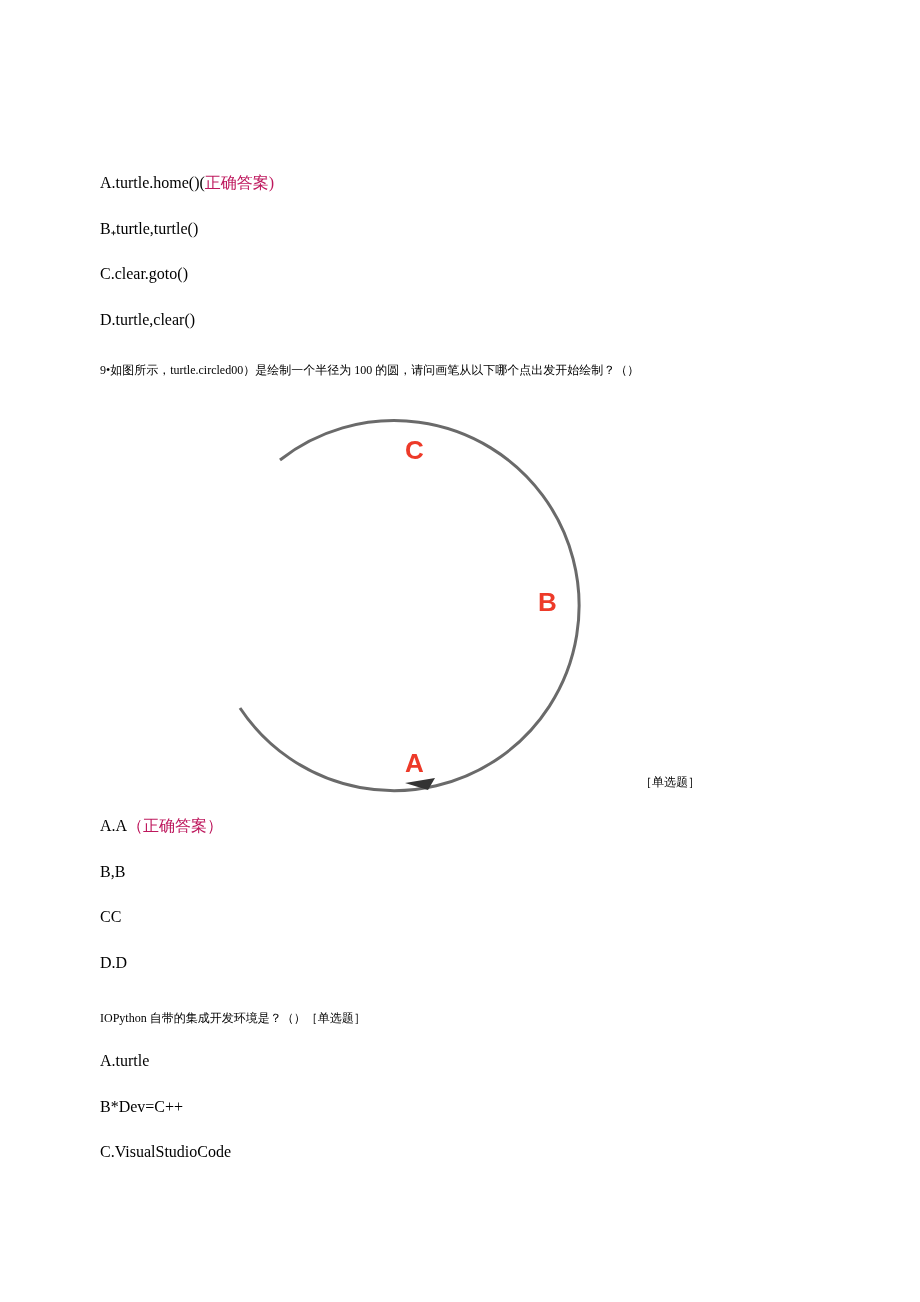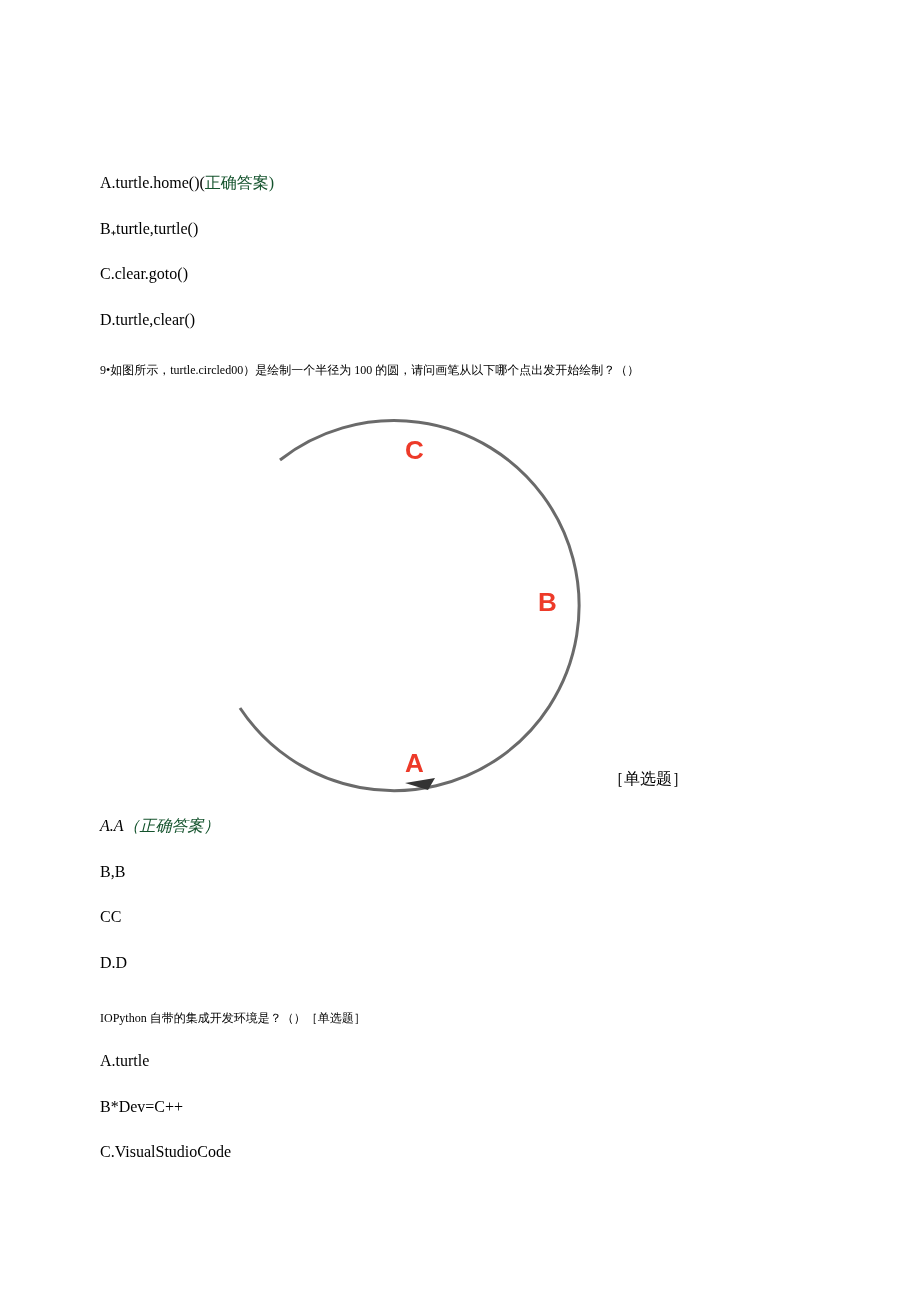--- a/index.html
+++ b/index.html
@@ -15,21 +15,21 @@
       font-size: 16px;
       color: #000000;
       padding: 170px 100px 60px 100px;
       line-height: 1.6;
     }
     .option-line {
       margin-bottom: 20px;
       font-size: 16px;
     }
     .correct {
-      color: #14532d;
+      color: #be185d;
     }
     .question-text {
       margin-top: 25px;
       margin-bottom: 15px;
       font-size: 12px;
       line-height: 2.3;
     }
     .figure-container {
       position: relative;
       width: 520px;
@@ -49,24 +49,24 @@
     }
     .label-b {
       top: 182px;
       left: 358px;
     }
     .label-a {
       top: 343px;
       left: 225px;
     }
     .single-choice-tag {
-      font-size: 16px;
+      font-size: 12px;
       position: absolute;
       bottom: 3px;
-      right: 12px;
+      right: 0;
     }
     svg.circle-svg {
       position: absolute;
       top: 0;
       left: 0;
     }
   </style>
 </head>
 <body>
 
@@ -83,21 +83,21 @@
   <svg class="circle-svg" width="520" height="395">
     <path d="M 100 60 A 185 185 0 1 1 60 308" stroke="#6a6a6a" stroke-width="3" fill="none"></path>
     <path d="M 225 383 L 255 378 L 248 390 Z" fill="#333333"></path>
   </svg>
   <div class="circle-label label-c">C</div>
   <div class="circle-label label-b">B</div>
   <div class="circle-label label-a">A</div>
   <div class="single-choice-tag">［单选题］</div>
 </div>
 
-<div class="option-line" style="margin-top:18px;font-style:italic;">
+<div class="option-line" style="margin-top:18px;">
   <span>A.A</span><span class="correct">（正确答案）</span>
 </div>
 <div class="option-line">B,B</div>
 <div class="option-line">CC</div>
 <div class="option-line">D.D</div>
 
 <div class="question-text" style="margin-top:30px;">IOPython 自带的集成开发环境是？（）［单选题］</div>
 
 <div class="option-line">A.turtle</div>
 <div class="option-line">B*Dev=C++</div>

